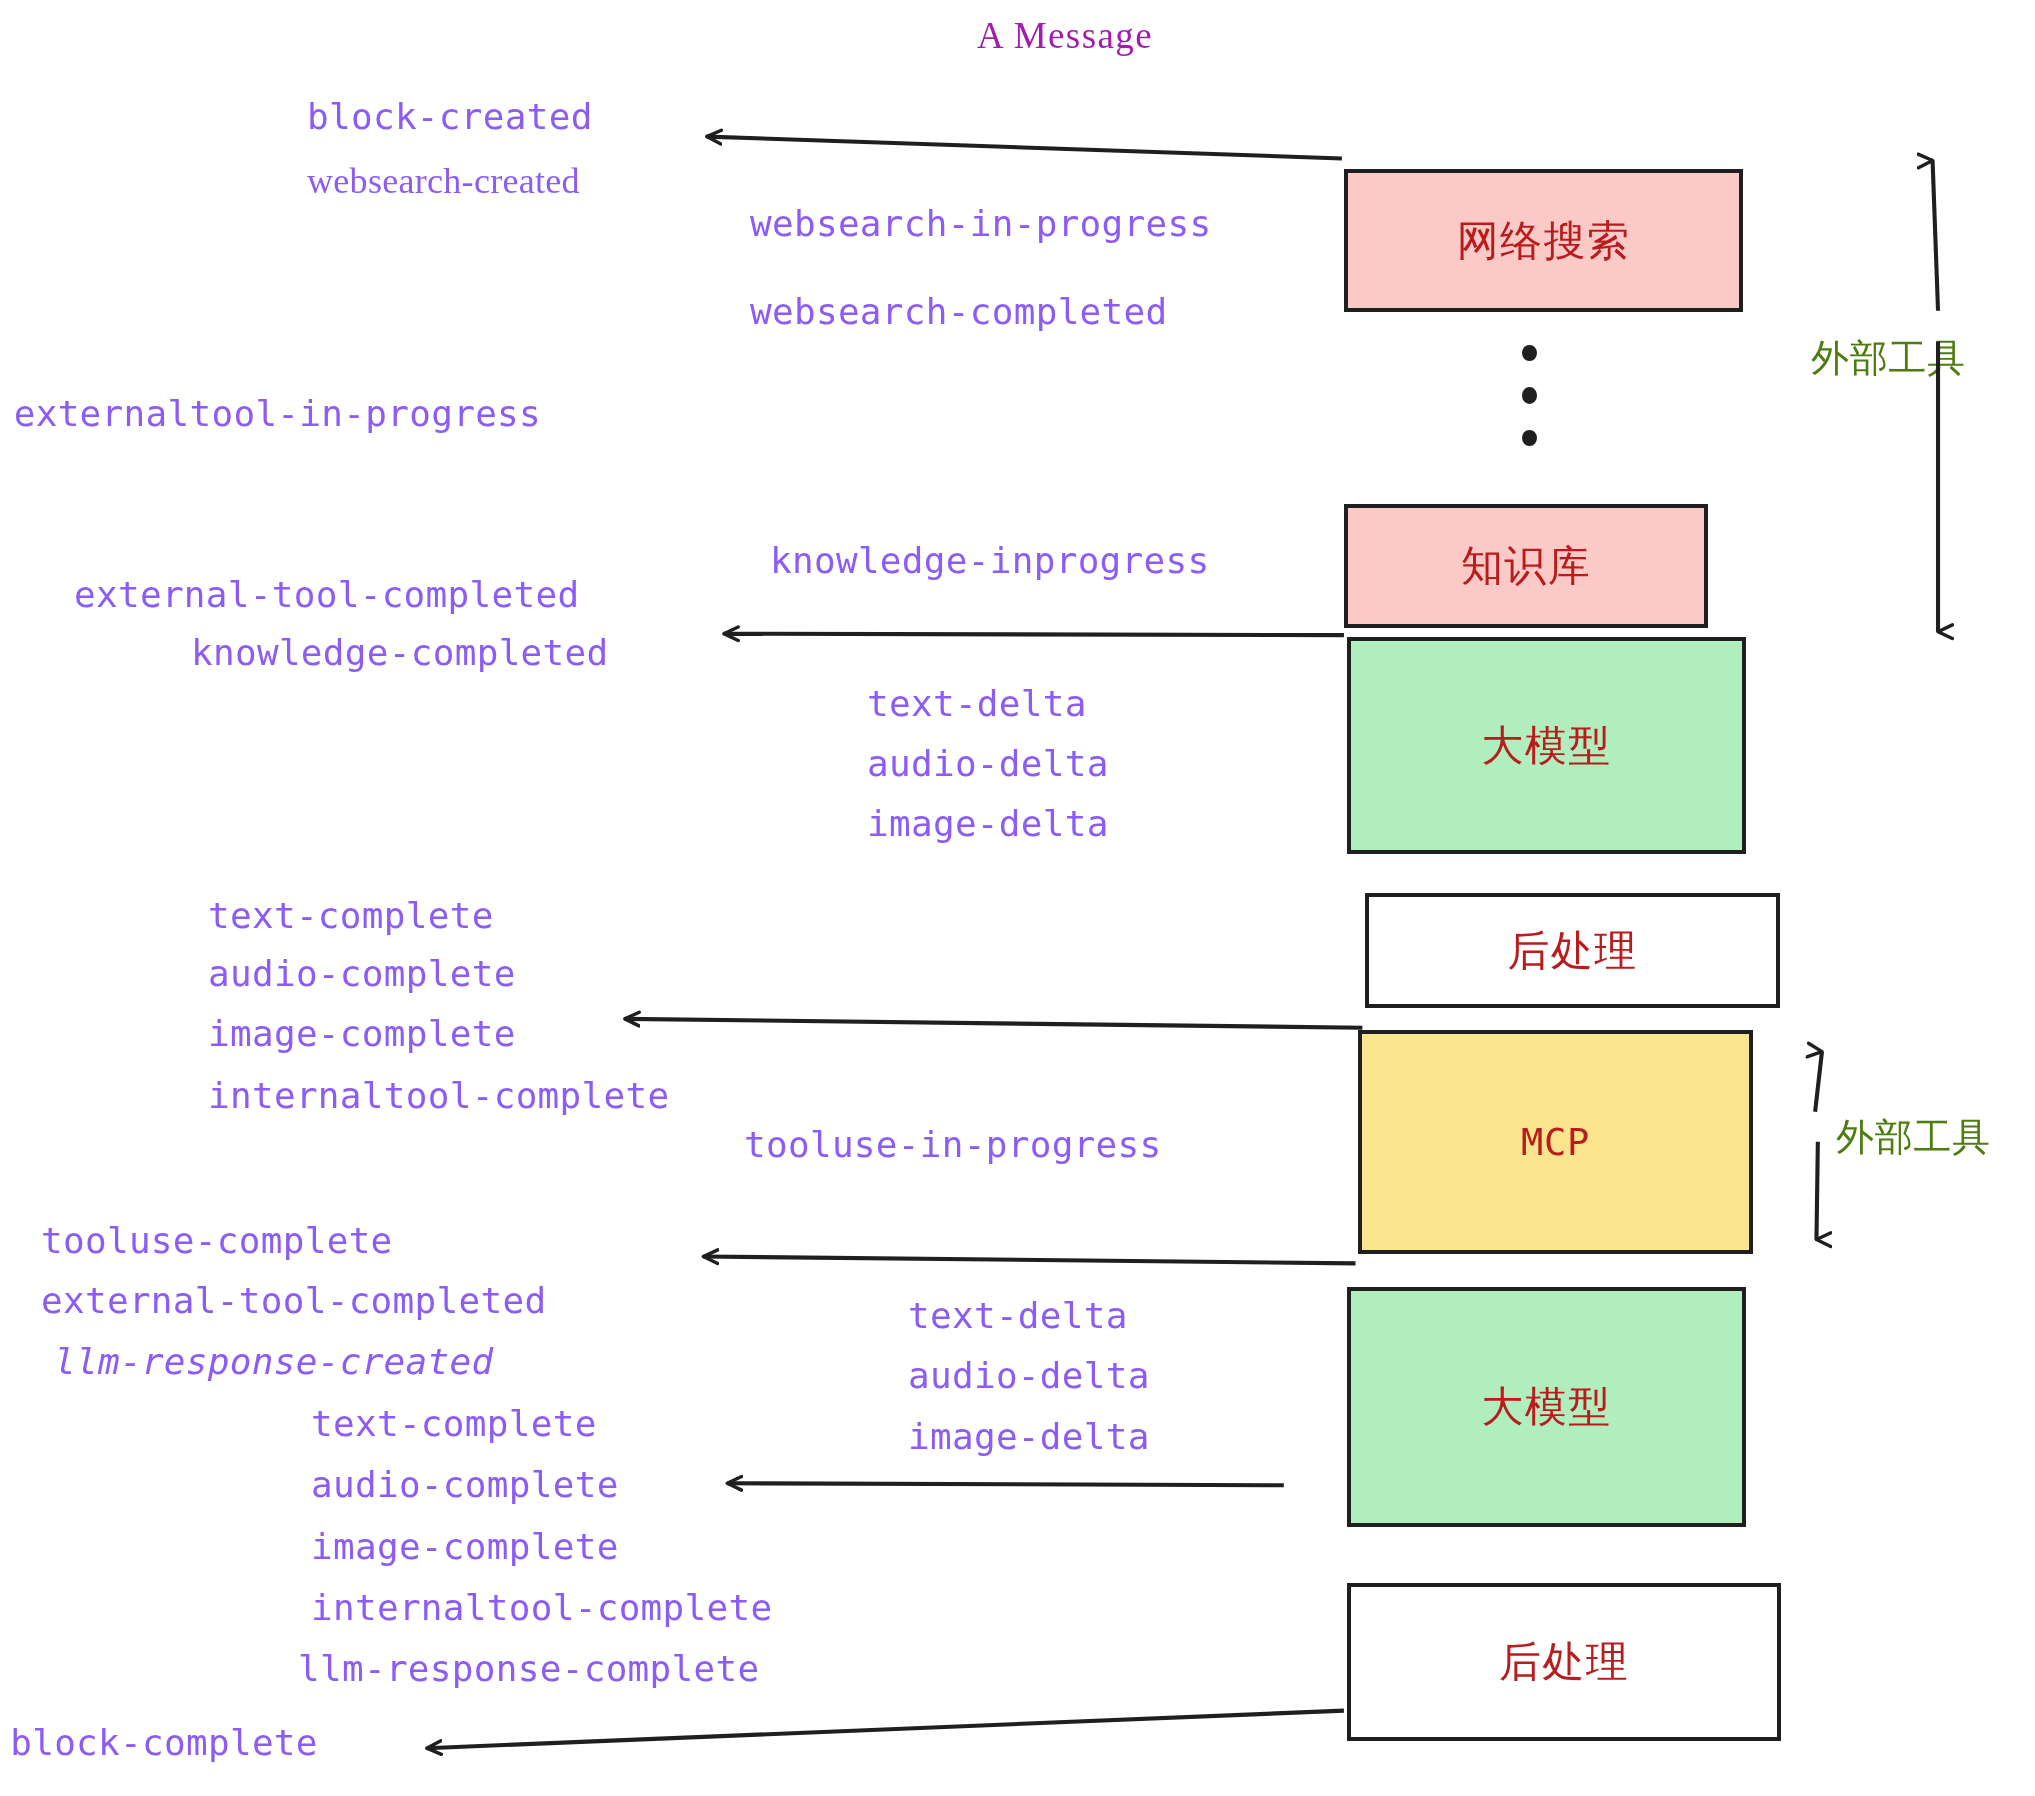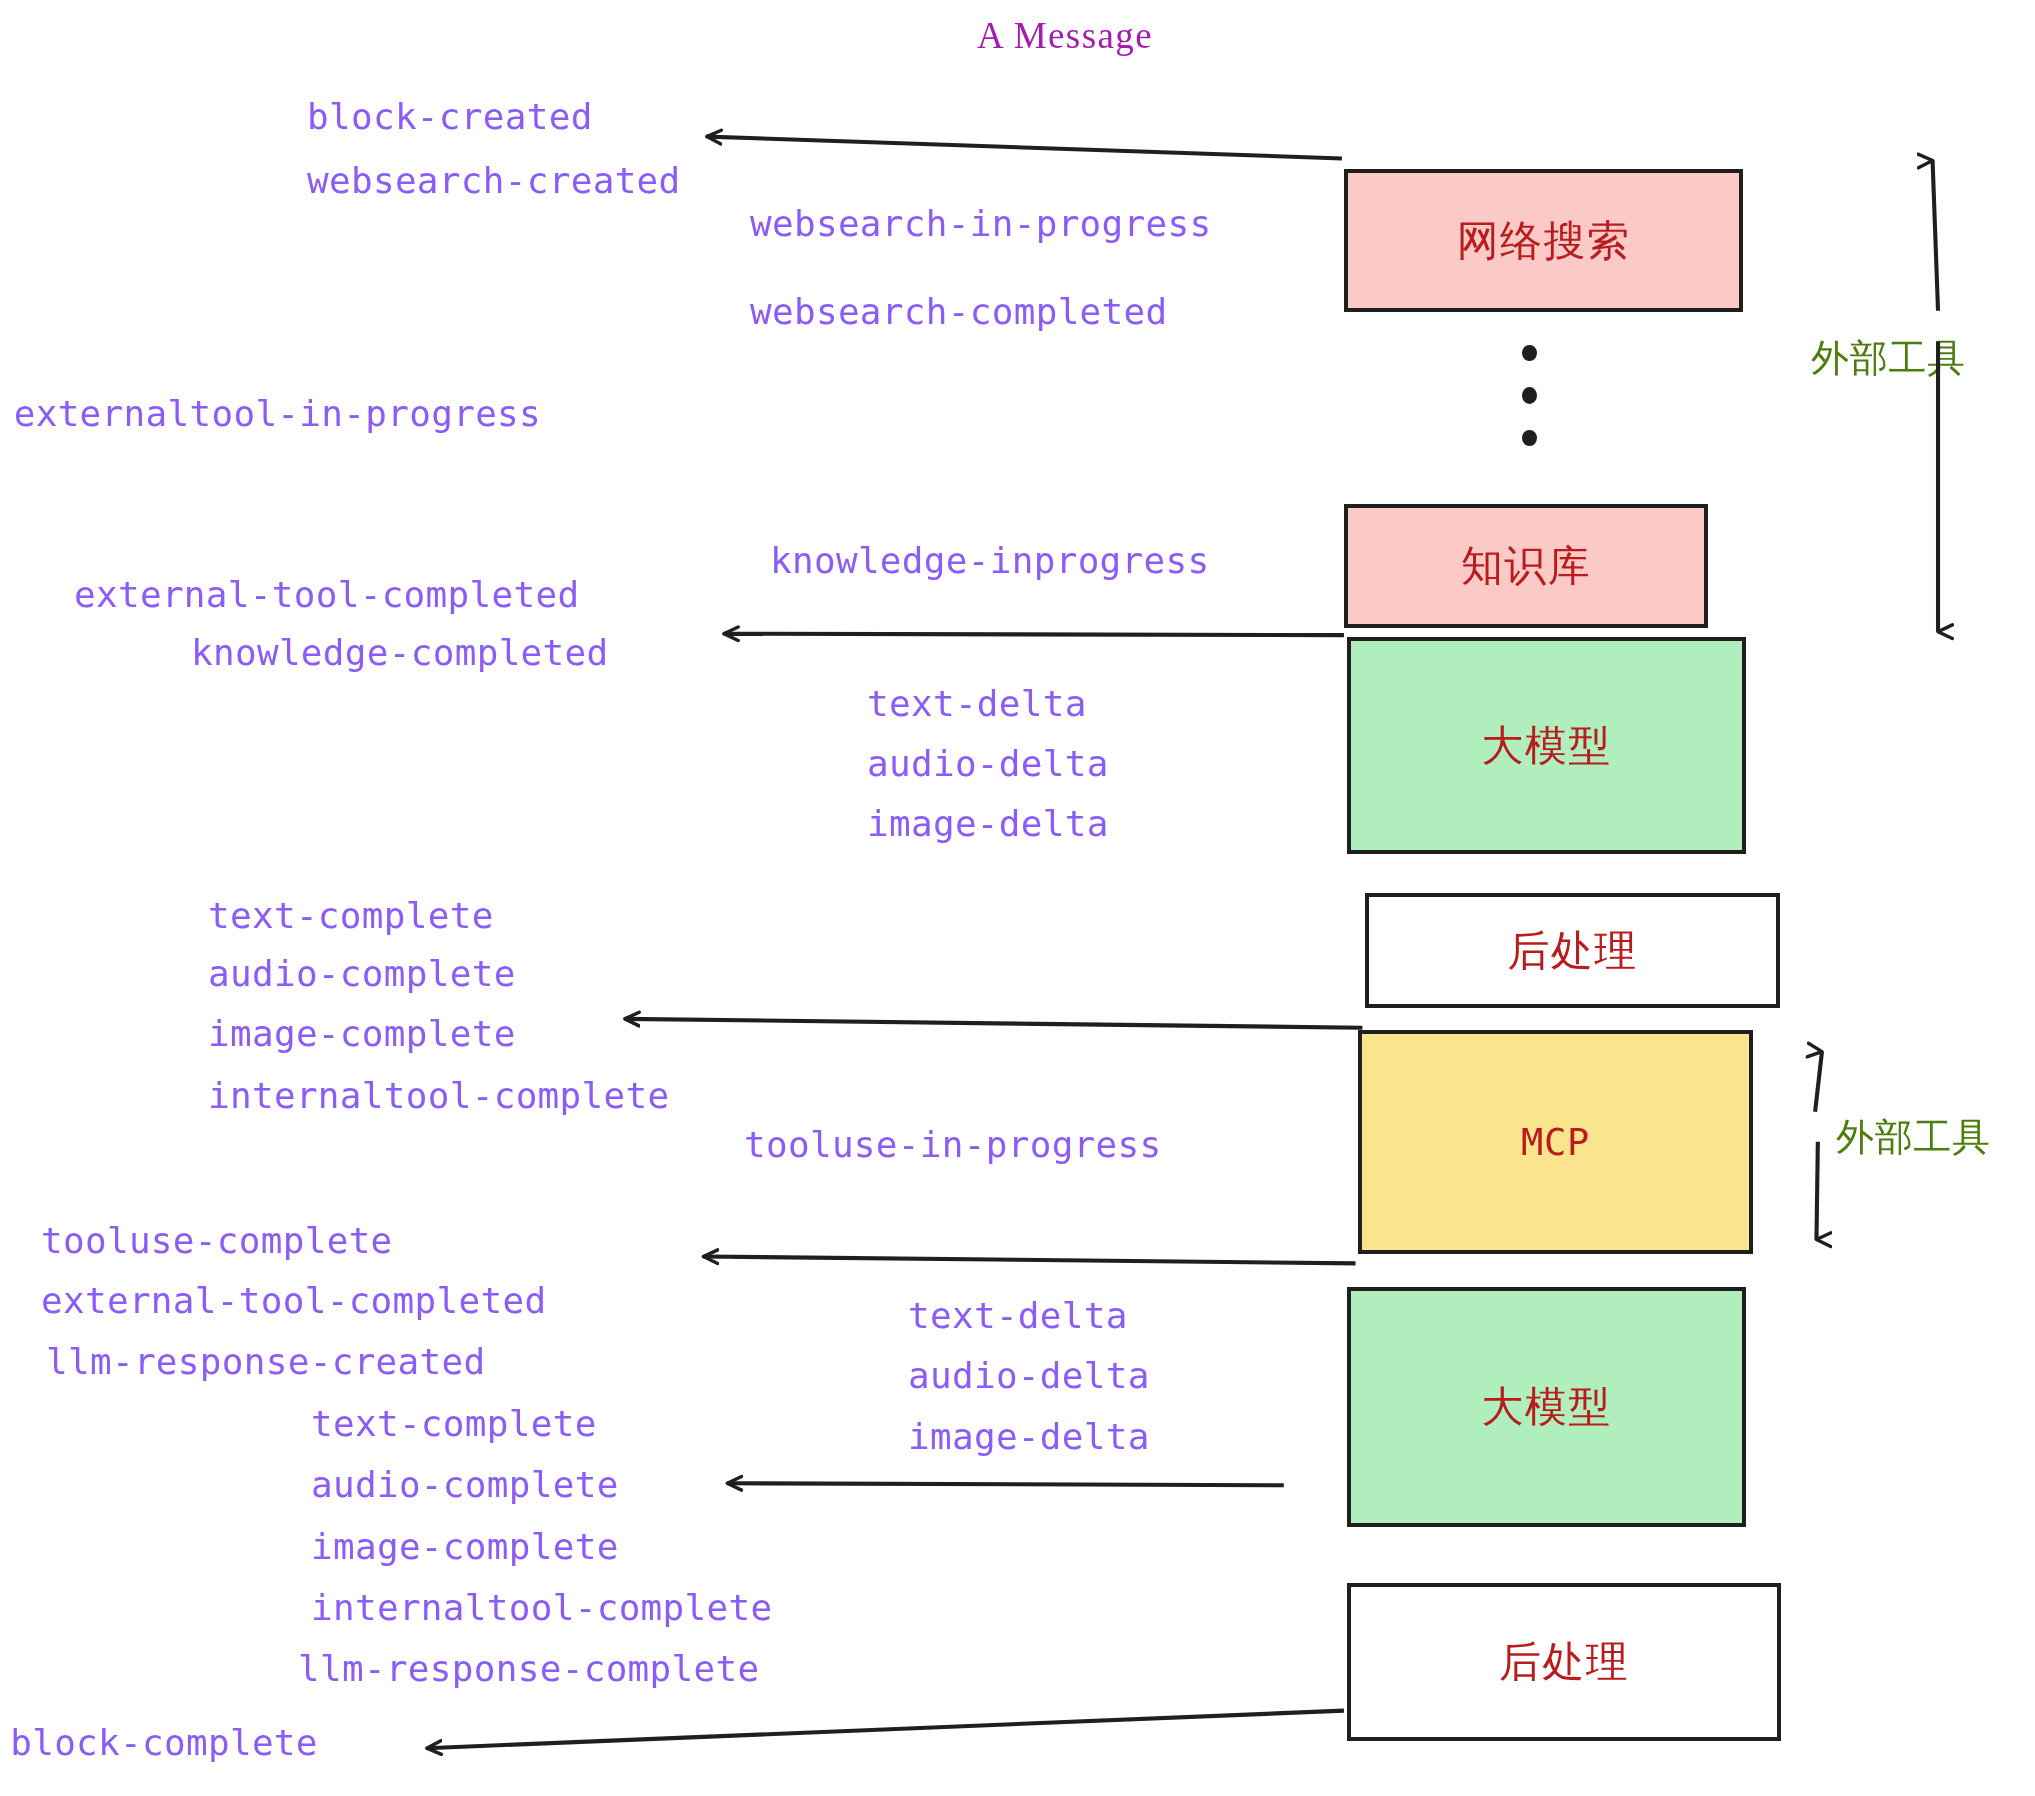--- a/index.html
+++ b/index.html
@@ -126,39 +126,39 @@
     <span></span>
   </div>
 
   <div id="side-label-layer">
       <div class="side-label" style="left: 1811px; top: 333px;">外部工具</div>
       <div class="side-label" style="left: 1836px; top: 1112px;">外部工具</div>
     </div>
 
   <div id="event-layer">
       <div class="evt" style="left: 307px; top: 99px;">block-created</div>
-      <div class="evt" style="left: 307px; top: 163px;">websearch-created</div>
+      <div class="evt" style="left: 307px; top: 163px; font-family: Liberation Serif, serif;">websearch-created</div>
       <div class="evt" style="left: 750px; top: 206px;">websearch-in-progress</div>
       <div class="evt" style="left: 750px; top: 294px;">websearch-completed</div>
       <div class="evt" style="left: 13.7px; top: 396px;">externaltool-in-progress</div>
       <div class="evt" style="left: 770px; top: 543px;">knowledge-inprogress</div>
       <div class="evt" style="left: 74px; top: 577px;">external-tool-completed</div>
       <div class="evt" style="left: 191px; top: 635px;">knowledge-completed</div>
       <div class="evt" style="left: 867px; top: 686px;">text-delta</div>
       <div class="evt" style="left: 867px; top: 746px;">audio-delta</div>
       <div class="evt" style="left: 867px; top: 806px;">image-delta</div>
       <div class="evt" style="left: 208px; top: 898px;">text-complete</div>
       <div class="evt" style="left: 208px; top: 956px;">audio-complete</div>
       <div class="evt" style="left: 208px; top: 1016px;">image-complete</div>
       <div class="evt" style="left: 208px; top: 1078px;">internaltool-complete</div>
       <div class="evt" style="left: 744px; top: 1127px;">tooluse-in-progress</div>
       <div class="evt" style="left: 41px; top: 1223px;">tooluse-complete</div>
       <div class="evt" style="left: 41px; top: 1283px;">external-tool-completed</div>
       <div class="evt" style="left: 908px; top: 1298px;">text-delta</div>
-      <div class="evt" style="left: 46px; top: 1344px;">llm-response-created</div>
+      <div class="evt" style="left: 54px; top: 1344px; font-style: italic;">llm-response-created</div>
       <div class="evt" style="left: 908px; top: 1358px;">audio-delta</div>
       <div class="evt" style="left: 908px; top: 1419px;">image-delta</div>
       <div class="evt" style="left: 311px; top: 1406px;">text-complete</div>
       <div class="evt" style="left: 311px; top: 1467px;">audio-complete</div>
       <div class="evt" style="left: 311px; top: 1529px;">image-complete</div>
       <div class="evt" style="left: 311px; top: 1590px;">internaltool-complete</div>
       <div class="evt" style="left: 298px; top: 1651px;">llm-response-complete</div>
       <div class="evt" style="left: 10.2px; top: 1725px;">block-complete</div>
     </div>
 

